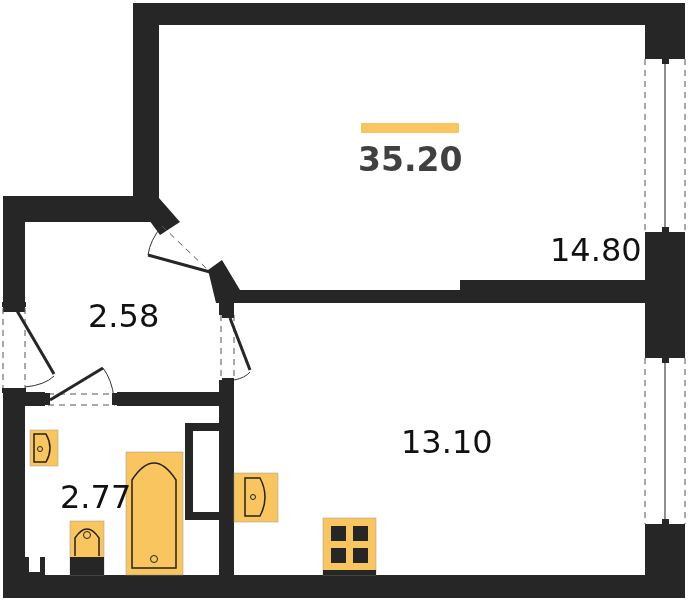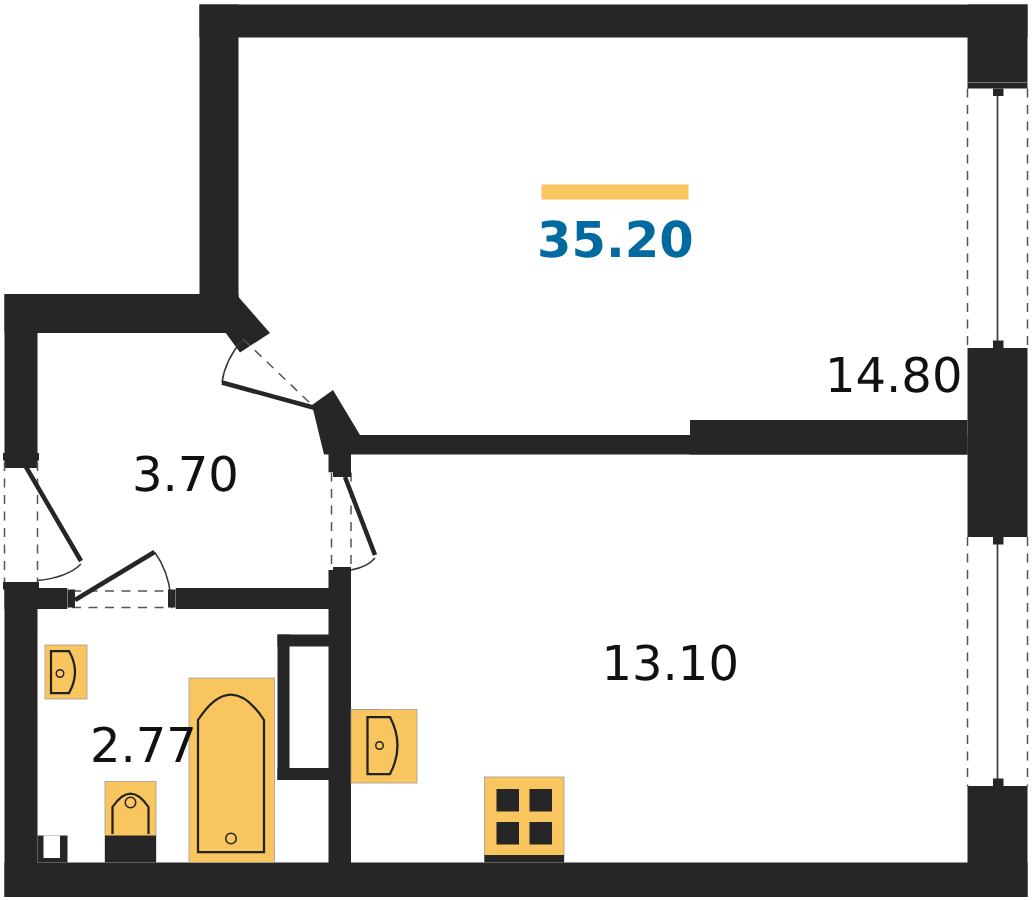--- a/index.html
+++ b/index.html
@@ -1,19 +1,19 @@
 <!DOCTYPE html>
 <html><head>
 <meta charset="utf-8">
 <style>
   html, body { margin: 0; padding: 0; background: #ffffff; }
   body { width: 688px; height: 600px; overflow: hidden; position: relative; font-family: "DejaVu Sans", "Liberation Sans", sans-serif; }
   svg { position: absolute; left: 0; top: 0; }
   .lbl { position: absolute; color: #111; font-size: 32px; white-space: nowrap; font-family: "DejaVu Sans", sans-serif; }
-  .total { position: absolute; font-weight: bold; font-size: 33px; color: #0369a1; font-family: "DejaVu Sans", sans-serif; }
+  .total { position: absolute; font-weight: bold; font-size: 33px; color: #404040; font-family: "DejaVu Sans", sans-serif; }
   .bar { position: absolute; }
 </style>
 </head>
 <body>
 
 <svg width="688" height="600" viewBox="0 0 688 600">
   <g fill="#262626">
 
     <rect x="133" y="3" width="552" height="22"></rect>
 
@@ -138,15 +138,15 @@
     <rect x="353" y="526" width="15" height="15" fill="#262626"></rect>
     <rect x="331" y="548" width="15" height="15" fill="#262626"></rect>
     <rect x="353" y="548" width="15" height="15" fill="#262626"></rect>
   </g>
 </svg>
 
 <div class="bar" style="left:361px;top:123px;width:98px;height:10px;background:#F9C55E;"></div>
 <div class="total" style="left:358px;top:140px;">35.20</div>
 
 <div class="lbl" style="left:550px;top:231px;">14.80</div>
-<div class="lbl" style="left:88px;top:297px;">3.70</div>
+<div class="lbl" style="left:88px;top:297px;">2.58</div>
 <div class="lbl" style="left:401px;top:423px;text-align:right;">13.10</div>
 <div class="lbl" style="left:60px;top:478px;">2.77</div>
 
 </body></html>

